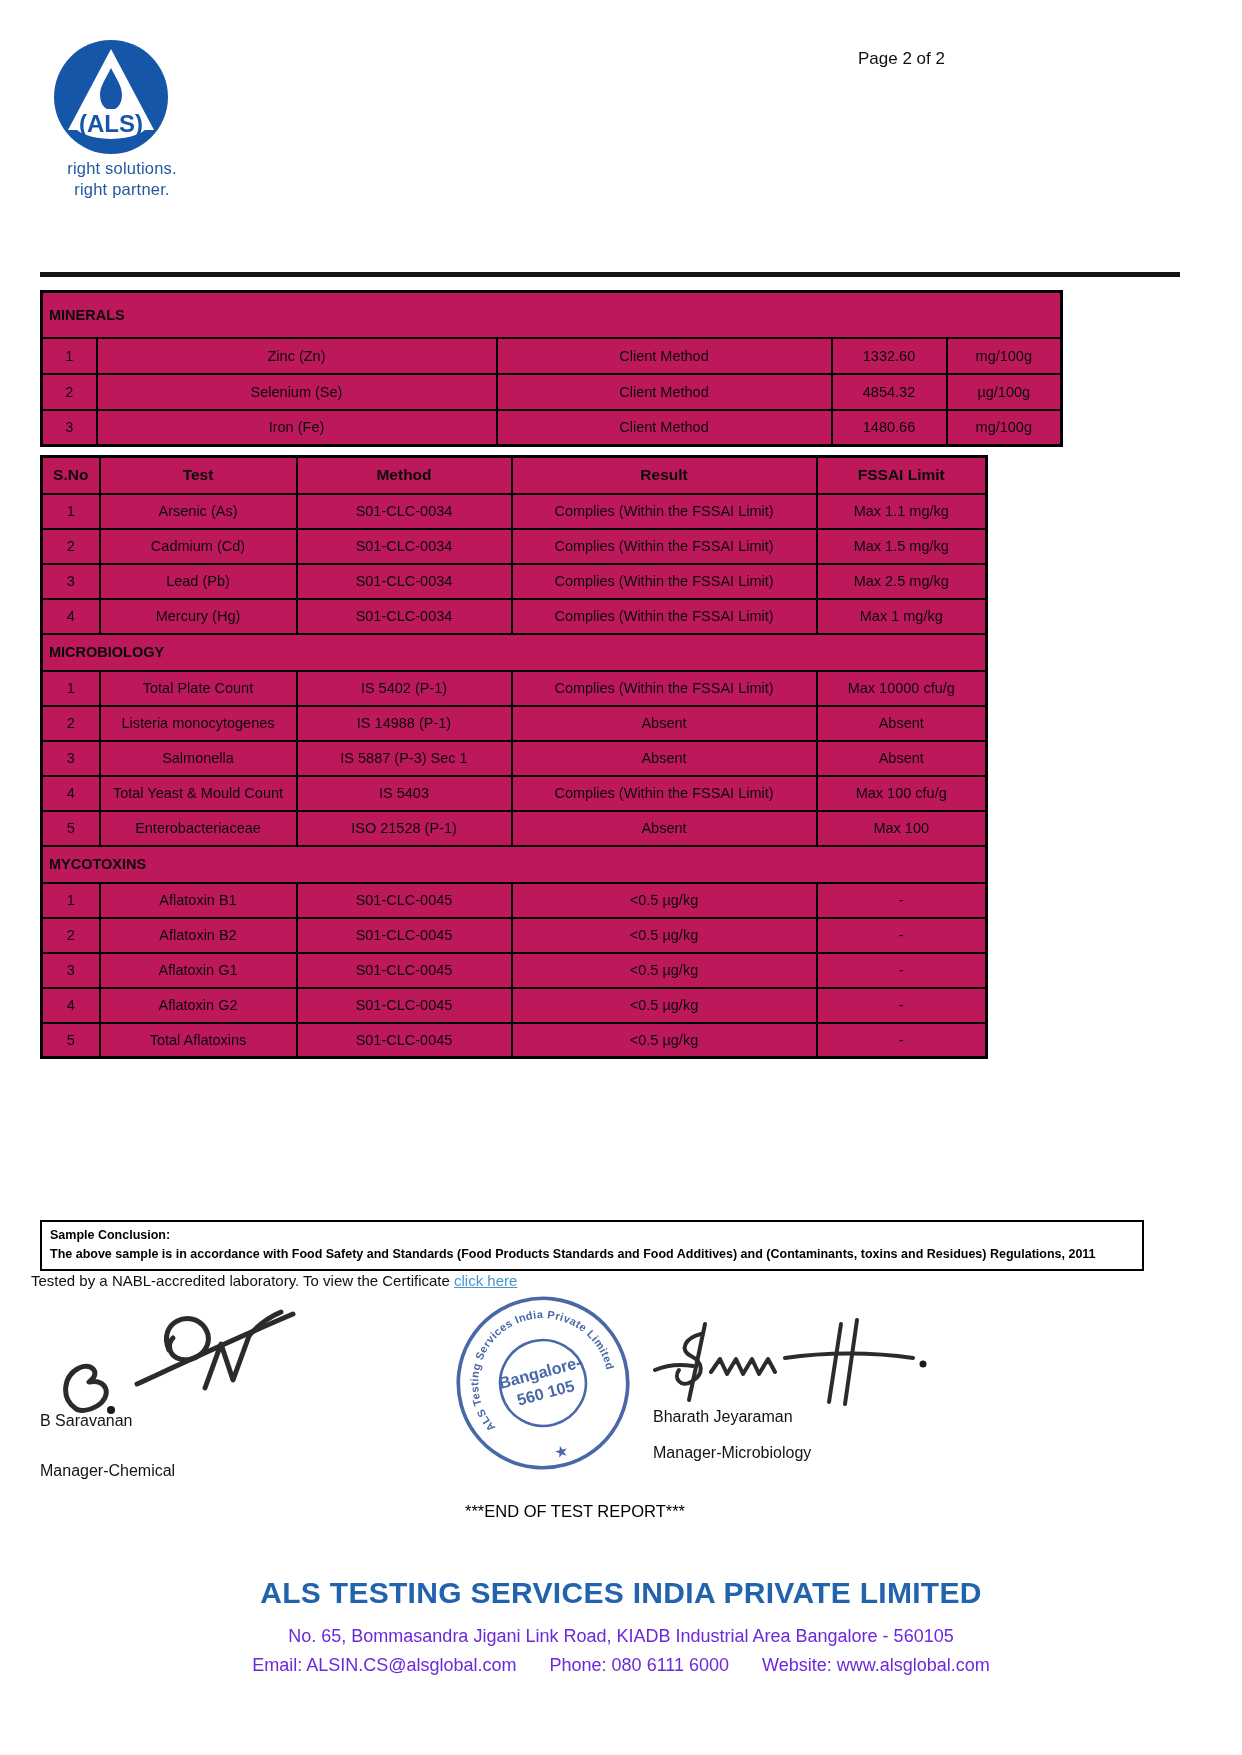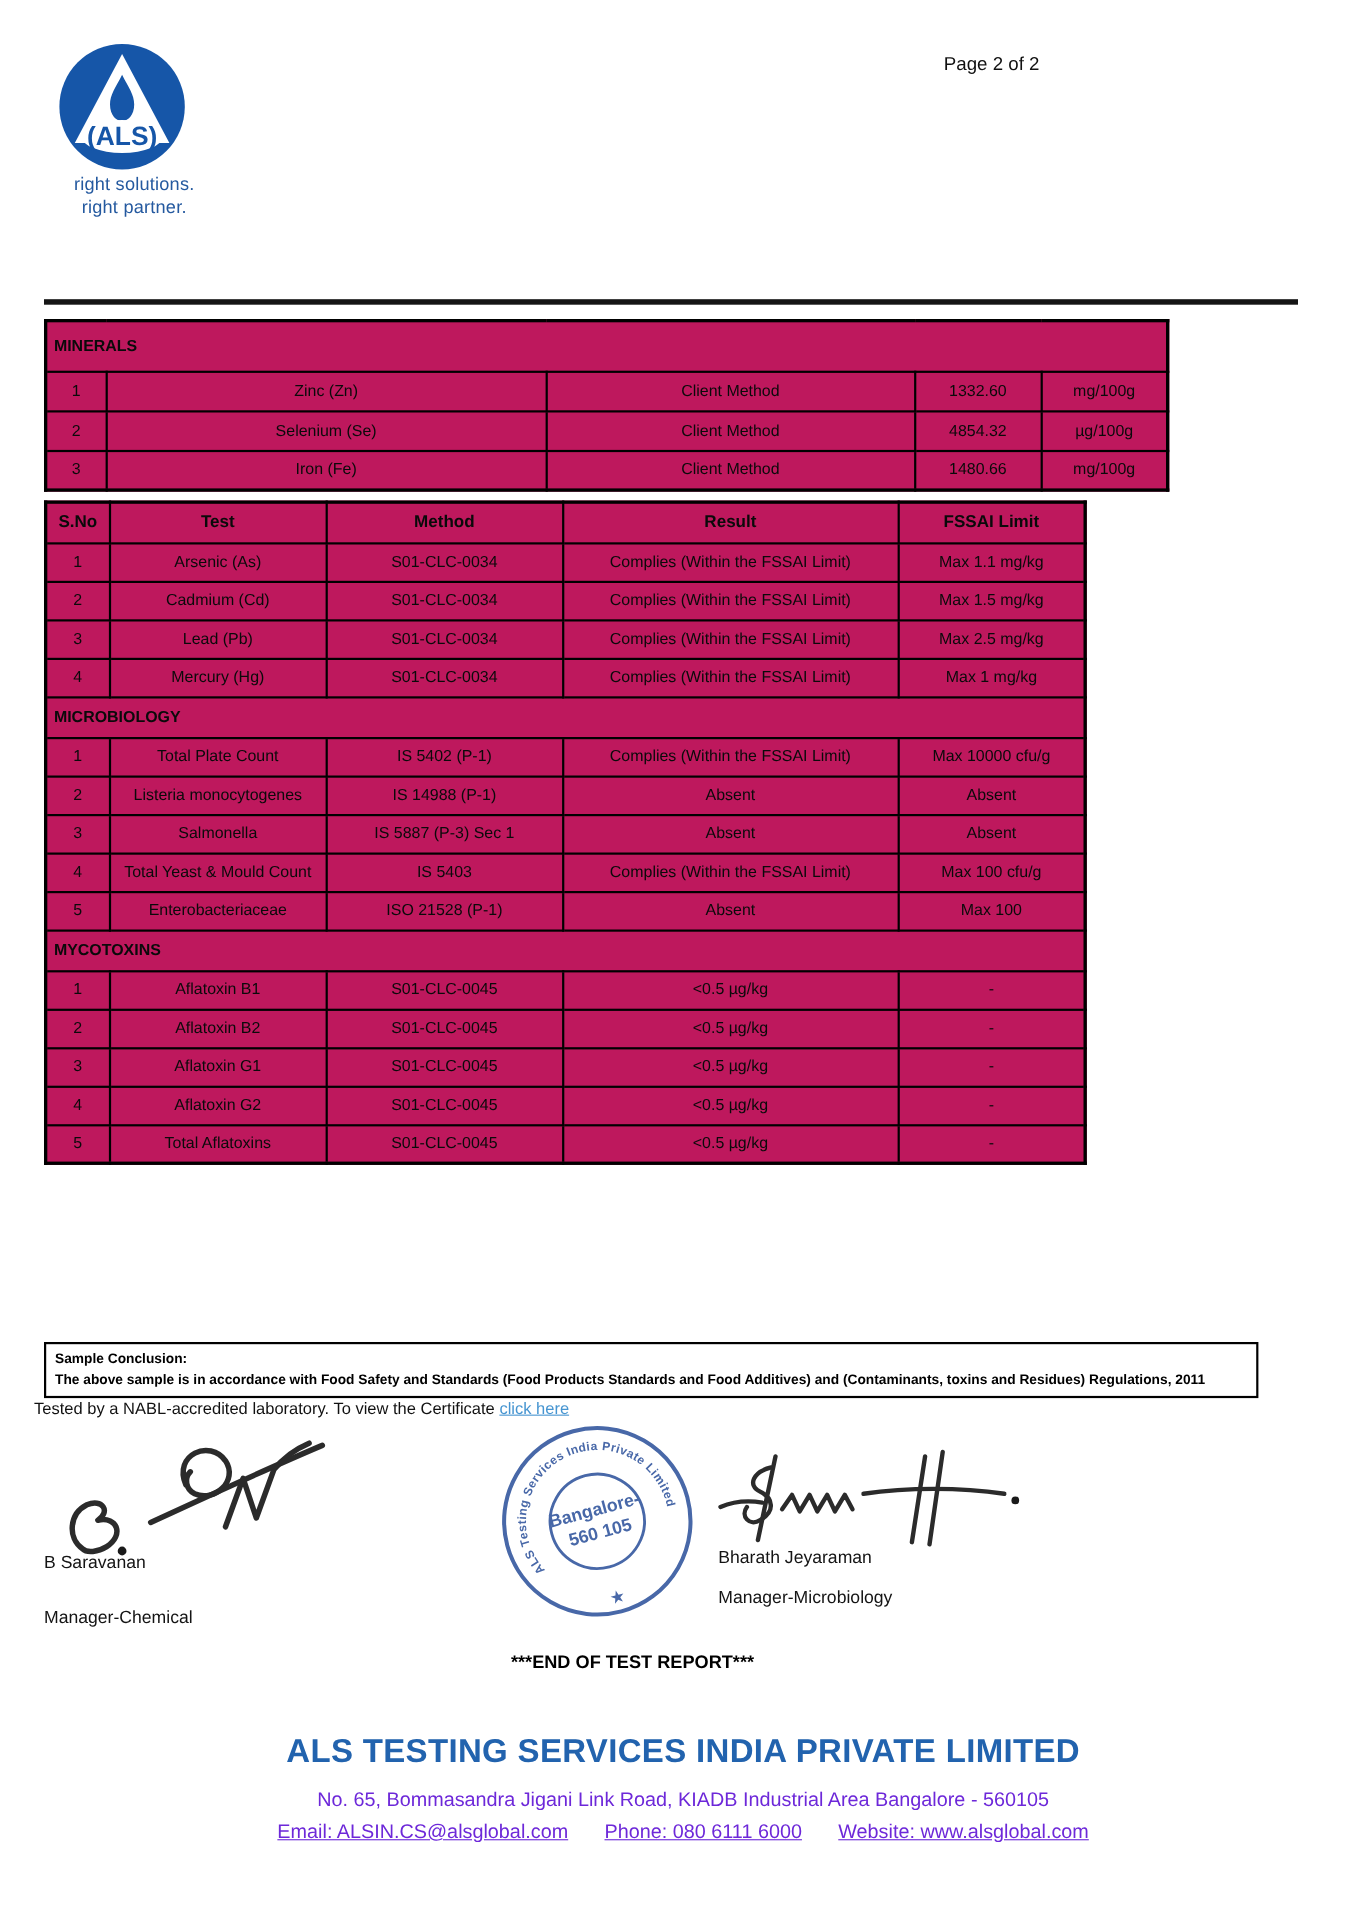--- a/index.html
+++ b/index.html
@@ -32,27 +32,27 @@
 
   
   .conclusion{left:40px;top:1220px;width:1084px;border:2px solid #000;padding:4px 8px 5px 8px;
               font-size:12.5px;font-weight:bold;line-height:1.5;}
   .testedby{left:31px;top:1272px;font-size:15px;color:#111;}
   .testedby a{color:#4695d1;text-decoration:underline;}
 
   
   .signame{font-size:16px;color:#141414;}
   .stamp{left:452px;top:1292px;width:182px;height:182px;transform:rotate(-15deg);opacity:.9;}
-  .endnote{left:0;top:1502px;width:1150px;text-align:center;font-weight:bold;font-size:16.5px;}
+  .endnote{left:0;top:1502px;width:1150px;text-align:center;font-weight:normal;font-size:16.5px;}
 
   
   .footer-company{left:0;top:1576px;width:1242px;text-align:center;font-weight:bold;
                   font-size:30px;color:#2263ae;letter-spacing:.3px;}
   .footer-line{left:0;width:1242px;text-align:center;font-size:18px;color:#6d28d9;}
-  .footer-line span{margin:0 14px;text-decoration:underline;}
+  .footer-line span{margin:0 14px;}
 </style>
 </head>
 <body>
 
 <div class="page">
 
   <svg class="abs" style="left:50px;top:36px" width="122" height="122" viewBox="0 0 122 122">
     <circle cx="61" cy="61" r="57" fill="#1656a8"></circle>
     <polygon points="61,13 104,94 18,94" fill="#ffffff"></polygon>
     <path d="M61,32 C67,44 72,50 72,59 C72,69 66,74 61,74 C56,74 50,69 50,59 C50,50 55,44 61,32" fill="#1656a8"></path>

